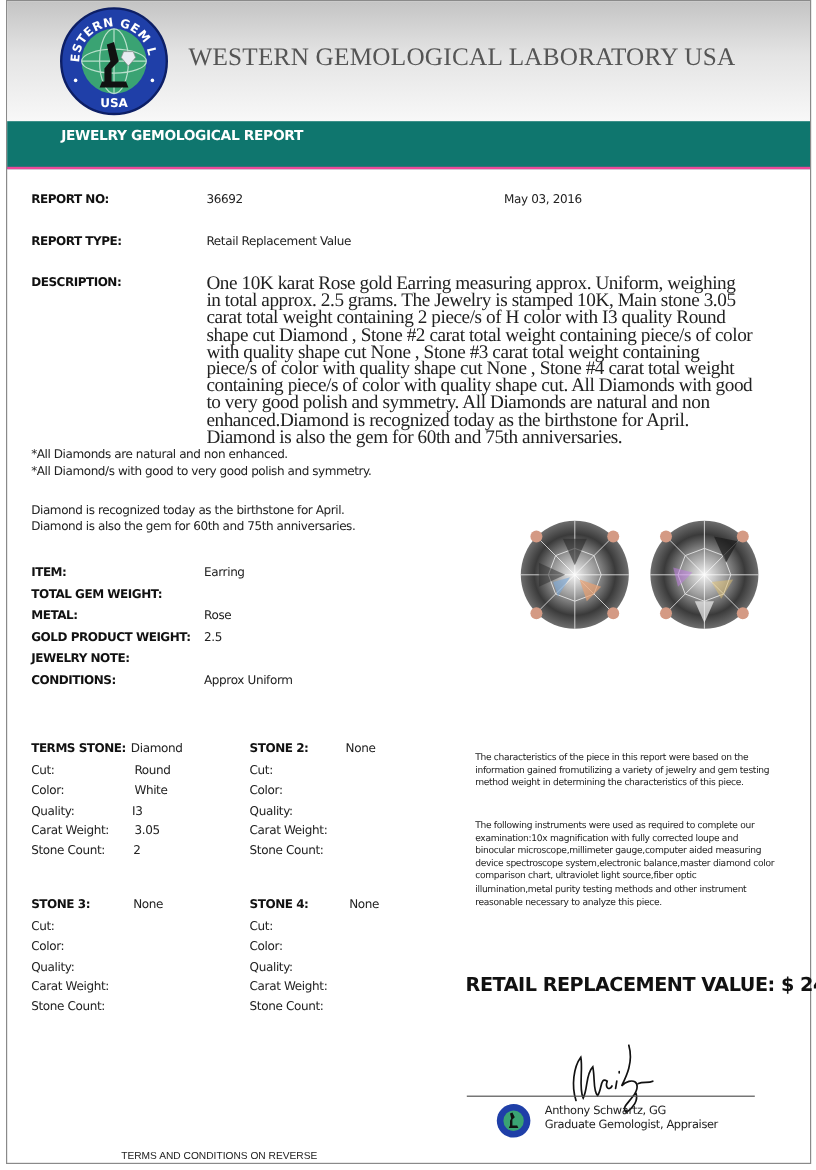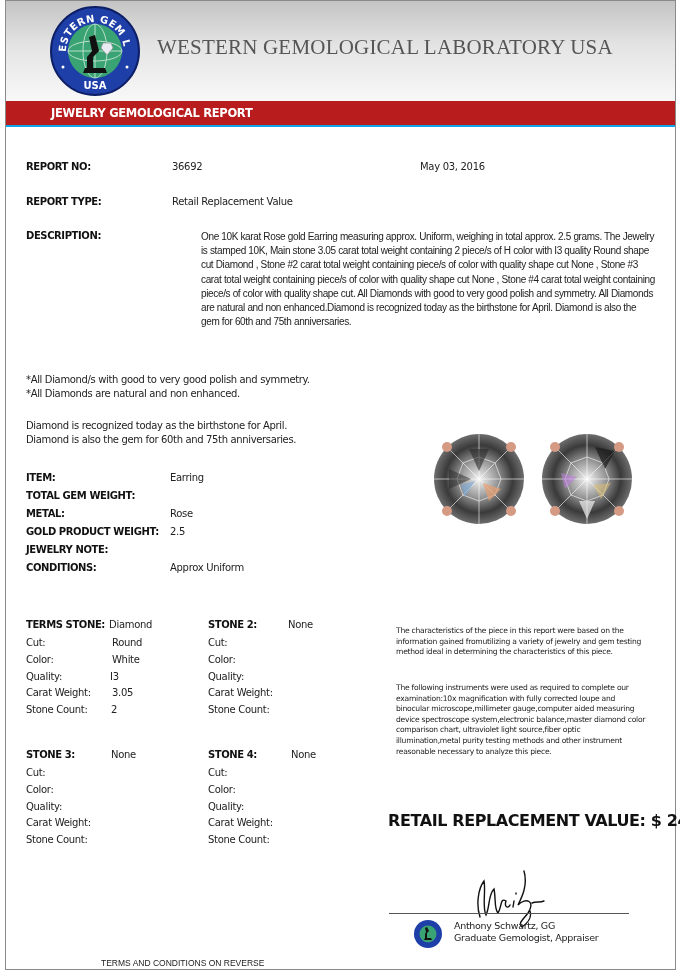--- a/index.html
+++ b/index.html
@@ -13,34 +13,34 @@
       position: absolute; left: 0; top: 0; width: 100%; height: 100px;
       background: linear-gradient(to bottom, #c4c4c4 0%, #e4e4e4 45%, #f8f8f8 100%);
     }
     .logo { position: absolute; left: 43px; top: 4px; width: 92px; height: 92px; }
     .lab-title {
       position: absolute; left: 151px; top: 34px;
       font-family: "Liberation Serif", serif; font-size: 21px; color: #555;
       letter-spacing: 0.2px; white-space: nowrap;
     }
     .banner {
-      position: absolute; left: 0; top: 100px; width: 100%; height: 26px;
-      background: #b91c1c; border-bottom: 2px solid #0ea5e9;
+      position: absolute; left: 0; top: 100px; width: 100%; height: 40px;
+      background: #0f766e; border-bottom: 2px solid #ec4899;
     }
     .banner-text {
       position: absolute; left: 45px; top: 5px;
       font-family: "DejaVu Sans", sans-serif; font-weight: bold;
       font-size: 11.5px; color: #ffffff; letter-spacing: -0.3px;
     }
     .lbl { position: absolute; font-family: "DejaVu Sans", sans-serif; font-weight: bold; font-size: 10px; letter-spacing: -0.4px; white-space: nowrap; }
     .txt { position: absolute; font-family: "DejaVu Sans", sans-serif; font-size: 10px; letter-spacing: -0.3px; white-space: nowrap; color: #222; }
     .desc {
       position: absolute; left: 166px; top: 229px; width: 455px;
-      font-family: Liberation Sans, sans-serif; font-size: 10px; line-height: 14.2px;
-      letter-spacing: -0.35px; color: #222; margin-left: 29px;
+      font-family: Liberation Serif, serif; font-size: 16px; line-height: 14.2px;
+      letter-spacing: -0.35px; color: #222;
     }
     .notes { position: absolute; left: 20px; font-family: "DejaVu Sans", sans-serif; font-size: 10px; line-height: 14px; letter-spacing: -0.35px; color: #222; }
     .diamonds { position: absolute; left: 423px; top: 425px; width: 215px; height: 110px; }
     .stone-block { position: absolute; width: 180px; }
     .small-text {
       position: absolute; left: 390px; width: 250px;
       font-family: "DejaVu Sans", sans-serif; font-size: 7.6px; line-height: 10.6px;
       letter-spacing: -0.25px; color: #222;
     }
     .rrv {
@@ -96,22 +96,22 @@
   <div class="txt" style="left:166px; top:160px;">36692</div>
   <div class="txt" style="left:414px; top:160px;">May 03, 2016</div>
 
   <div class="lbl" style="left:20px; top:195px;">REPORT TYPE:</div>
   <div class="txt" style="left:166px; top:195px;">Retail Replacement Value</div>
 
   <div class="lbl" style="left:20px; top:229px;">DESCRIPTION:</div>
   <div class="desc">One 10K karat Rose gold Earring measuring approx. Uniform, weighing in total approx. 2.5 grams. The Jewelry is stamped 10K, Main stone 3.05 carat total weight containing 2 piece/s of H color with I3 quality Round shape cut Diamond , Stone #2 carat total weight containing piece/s of color with quality shape cut None , Stone #3 carat total weight containing piece/s of color with quality shape cut None , Stone #4 carat total weight containing piece/s of color with quality shape cut. All Diamonds with good to very good polish and symmetry. All Diamonds are natural and non enhanced.Diamond is recognized today as the birthstone for April. Diamond is also the gem for 60th and 75th anniversaries.</div>
 
   <div class="notes" style="top:372px;">
+    <div>*All Diamonds are natural and non enhanced.</div>
     <div>*All Diamond/s with good to very good polish and symmetry.</div>
-    <div>*All Diamonds are natural and non enhanced.</div>
   </div>
   <div class="notes" style="top:418px;">
     <div>Diamond is recognized today as the birthstone for April.</div>
     <div>Diamond is also the gem for 60th and 75th anniversaries.</div>
   </div>
 
   <div>
     <div class="lbl" style="left:20px; top:471px;">ITEM:</div>
     <div class="txt" style="left:164px; top:471px;">Earring</div>
     <div class="lbl" style="left:20px; top:489px;">TOTAL GEM WEIGHT:</div>
@@ -215,21 +215,21 @@
   <div class="stone-block" style="left:202px; top:748px;">
     <div class="lbl" style="left:0; top:0;">STONE 4:</div>
     <div class="txt" style="left:83px; top:0;">None</div>
     <div class="txt" style="left:0; top:18px;">Cut:</div>
     <div class="txt" style="left:0; top:35px;">Color:</div>
     <div class="txt" style="left:0; top:52px;">Quality:</div>
     <div class="txt" style="left:0; top:68px;">Carat Weight:</div>
     <div class="txt" style="left:0; top:85px;">Stone Count:</div>
   </div>
 
-  <div class="small-text" style="top:625px;">The characteristics of the piece in this report were based on the information gained fromutilizing a variety of jewelry and gem testing method ideal in determining the characteristics of this piece.</div>
+  <div class="small-text" style="top:625px;">The characteristics of the piece in this report were based on the information gained fromutilizing a variety of jewelry and gem testing method weight in determining the characteristics of this piece.</div>
   <div class="small-text" style="top:682px;">The following instruments were used as required to complete our examination:10x magnification with fully corrected loupe and binocular microscope,millimeter gauge,computer aided measuring device spectroscope system,electronic balance,master diamond color comparison chart, ultraviolet light source,fiber optic illumination,metal purity testing methods and other instrument reasonable necessary to analyze this piece.</div>
 
   <div class="rrv">RETAIL REPLACEMENT VALUE: $ 24350</div>
 
   <svg class="signature" viewBox="0 0 85 62">
     <path d="M14 50 C10 38, 12 22, 18 14 C20 24, 16 40, 20 48 C24 40, 22 28, 28 22 C30 32, 28 42, 32 46 C36 40, 34 30, 40 34 C38 40, 42 42, 44 38 M48 34 L47 40 M50 26 L50 27 M58 4 C62 18, 56 30, 52 38 C60 30, 70 34, 62 46 C56 54, 52 56, 56 60 C62 56, 66 50, 64 44 M66 36 C70 34, 74 36, 78 34" fill="none" stroke="#111" stroke-width="1.4" stroke-linecap="round"></path>
   </svg>
   <div class="sig-line"></div>
   <svg class="small-logo" viewBox="0 0 30 30">
     <circle cx="15" cy="15" r="14" fill="#1f3fa8"></circle>

